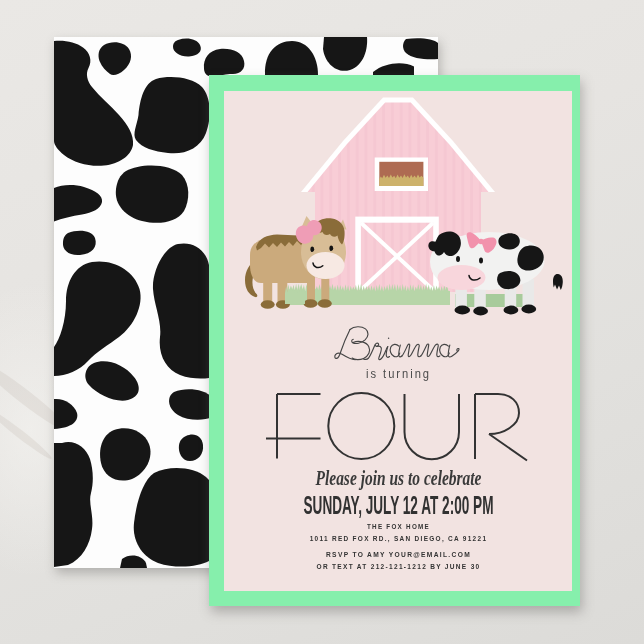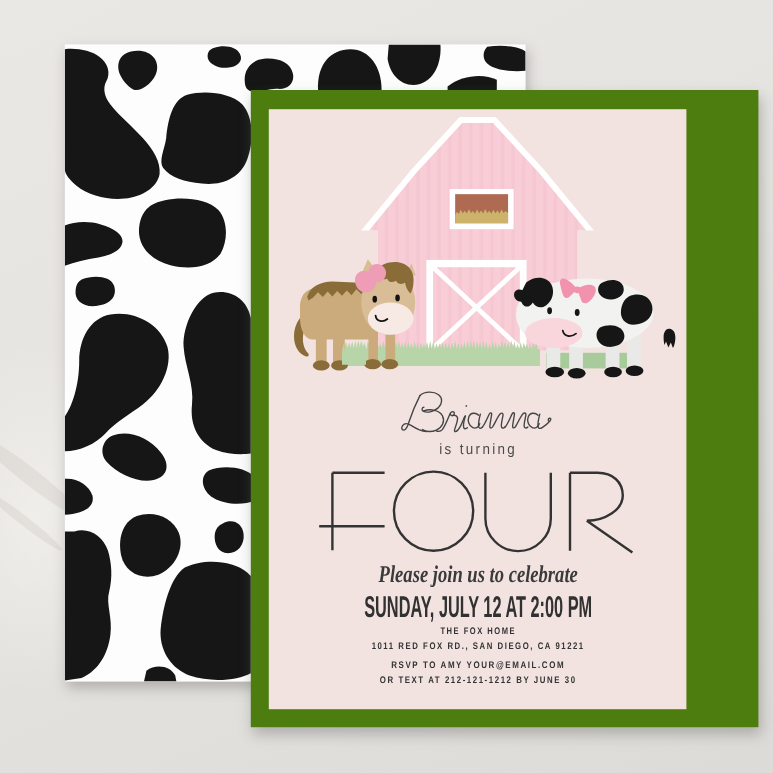--- a/index.html
+++ b/index.html
@@ -2,21 +2,21 @@
 <html><head>
 <meta charset="utf-8">
 <style>
   html,body{margin:0;padding:0}
   body{width:644px;height:644px;position:relative;overflow:hidden;
        font-family:"Liberation Sans",sans-serif;
        background:linear-gradient(155deg,#eae8e5 0%,#e6e4e1 40%,#e1e0dd 70%,#dcdbd8 100%);}
   .vein{position:absolute;background:rgba(175,168,155,0.18);transform:rotate(38deg);border-radius:50%}
   .backcard{position:absolute;left:54px;top:37px;width:384px;height:531px;background:#fdfdfd;
             box-shadow:2px 5px 10px rgba(105,102,99,0.4);}
-  .frontcard{position:absolute;left:209px;top:75px;width:423px;height:531px;background:#4d7c0f;
+  .frontcard{position:absolute;left:209px;top:75px;width:371px;height:531px;background:#86efac;
              box-shadow:2px 6px 11px rgba(105,102,99,0.42);}
 </style>
 </head>
 <body>
 
 <div style="position:absolute;left:-60px;top:280px;width:180px;height:300px;background:radial-gradient(ellipse at center, rgba(248,247,244,0.55) 0%, rgba(248,247,244,0) 70%);"></div>
 
 <div class="vein" style="left:-30px;top:390px;width:110px;height:14px"></div>
 
 <div class="vein" style="left:-20px;top:430px;width:80px;height:8px"></div>

